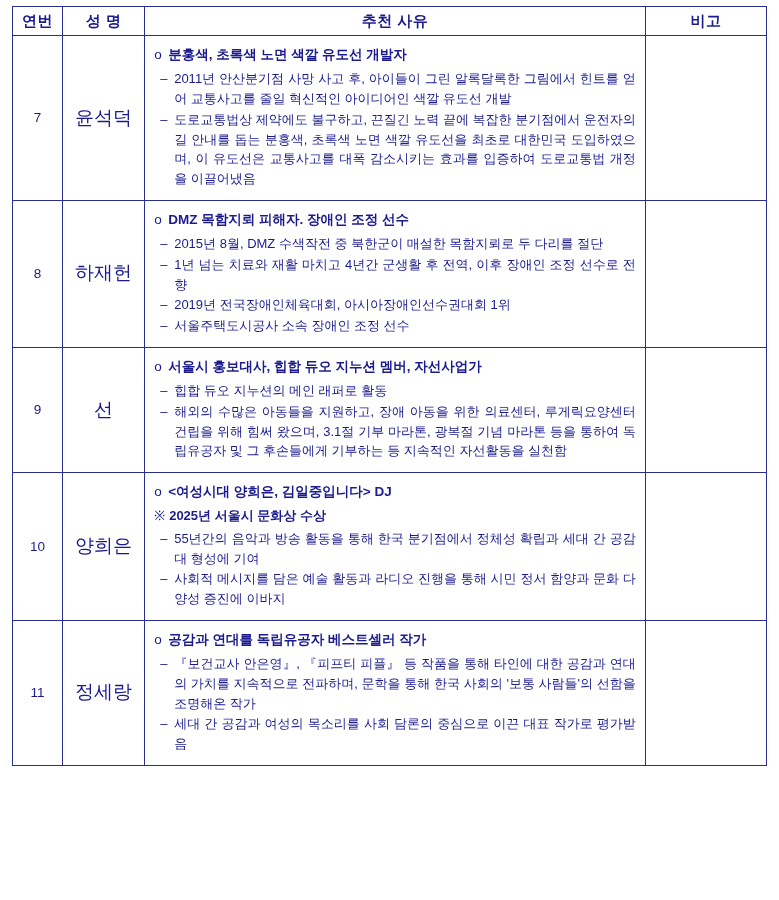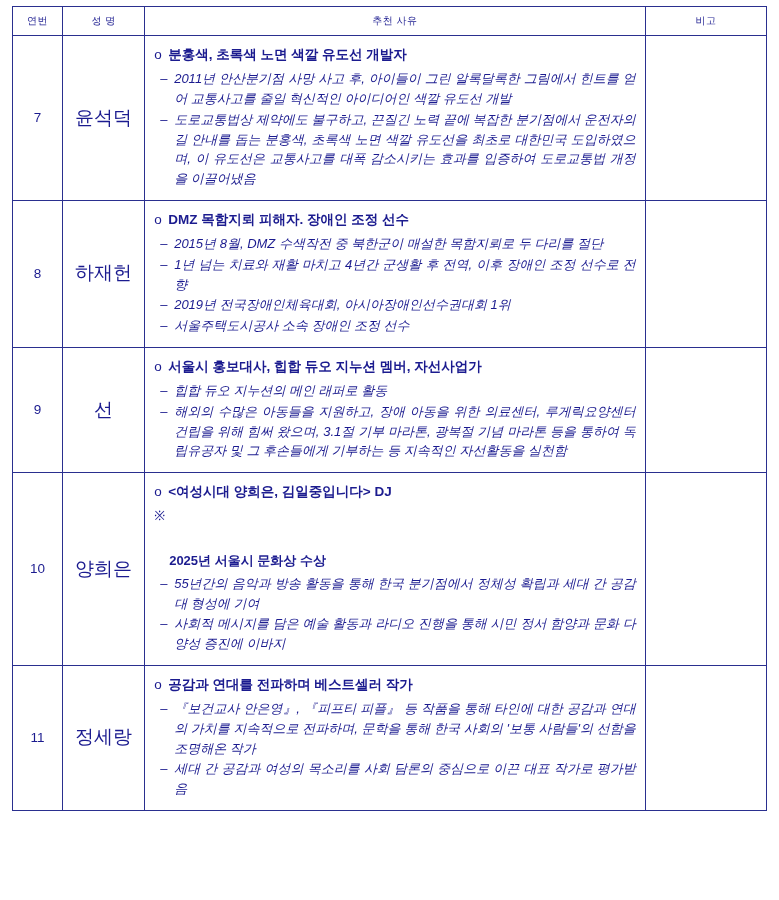--- a/index.html
+++ b/index.html
@@ -20,22 +20,22 @@
     width: 755px;
     margin: 6px 12px 0 12px;
   }
   .doc-table td, .doc-table th {
     border: 1px solid #2a2f8f;
     vertical-align: middle;
     padding: 0;
   }
   thead th {
     background: #ffffff;
-    font-weight: normal;
-    font-size: 10px;
+    font-weight: bold;
+    font-size: 15px;
     color: #1b1b8f;
     height: 28px;
     text-align: center;
     letter-spacing: 0.5px;
     border-radius: 6px;
   }
   .col-no    { width: 50px; }
   .col-name  { width: 82px; }
   .col-why   { width: 500px; }
   .col-note  { width: 121px; }
@@ -80,21 +80,21 @@
     line-height: 1.5;
     margin: 0 0 3px 0;
     display: flex;
     align-items: flex-start;
   }
   .note-line .marker {
     width: 15px;
     flex: 0 0 15px;
     font-weight: normal;
   }
-  .note-line .htext { flex: 1; margin-top: 45px; }
+  .note-line .htext { flex: 1; }
 
   ul.bullets {
     list-style: none;
     margin: 0;
     padding: 0;
   }
   ul.bullets li {
     font-size: 13px;
     line-height: 1.52;
     display: flex;
@@ -104,21 +104,20 @@
   }
   ul.bullets li .dash {
     flex: 0 0 14px;
     width: 14px;
   }
   ul.bullets li .btext {
     flex: 1;
     text-align: justify;
     text-justify: inter-character;
     word-break: break-all;
-    font-style: italic;
   }
 </style>
 </head>
 <body>
 
 <table class="doc-table">
   <colgroup>
     <col class="col-no">
     <col class="col-name">
     <col class="col-why">
@@ -233,21 +232,21 @@
       </td>
       <td class="cell-note"></td>
     </tr>
 
     <tr>
       <td class="cell-no">11</td>
       <td class="cell-name">정세랑</td>
       <td class="cell-why">
         <div class="head-line">
           <span class="marker">o</span>
-          <span class="htext">공감과 연대를 전파하며 베스트셀러 작가</span>
+          <span class="htext">공감과 연대를 독립유공자 베스트셀러 작가</span>
         </div>
         <ul class="bullets">
           <li>
             <span class="dash">–</span>
             <span class="btext">『보건교사 안은영』, 『피프티 피플』 등 작품을 통해 타인에 대한 공감과 연대의 가치를 지속적으로 전파하며, 문학을 통해 한국 사회의 '보통 사람들'의 선함을 조명해온 작가</span>
           </li>
           <li>
             <span class="dash">–</span>
             <span class="btext">세대 간 공감과 여성의 목소리를 사회 담론의 중심으로 이끈 대표 작가로 평가받음</span>
           </li>

